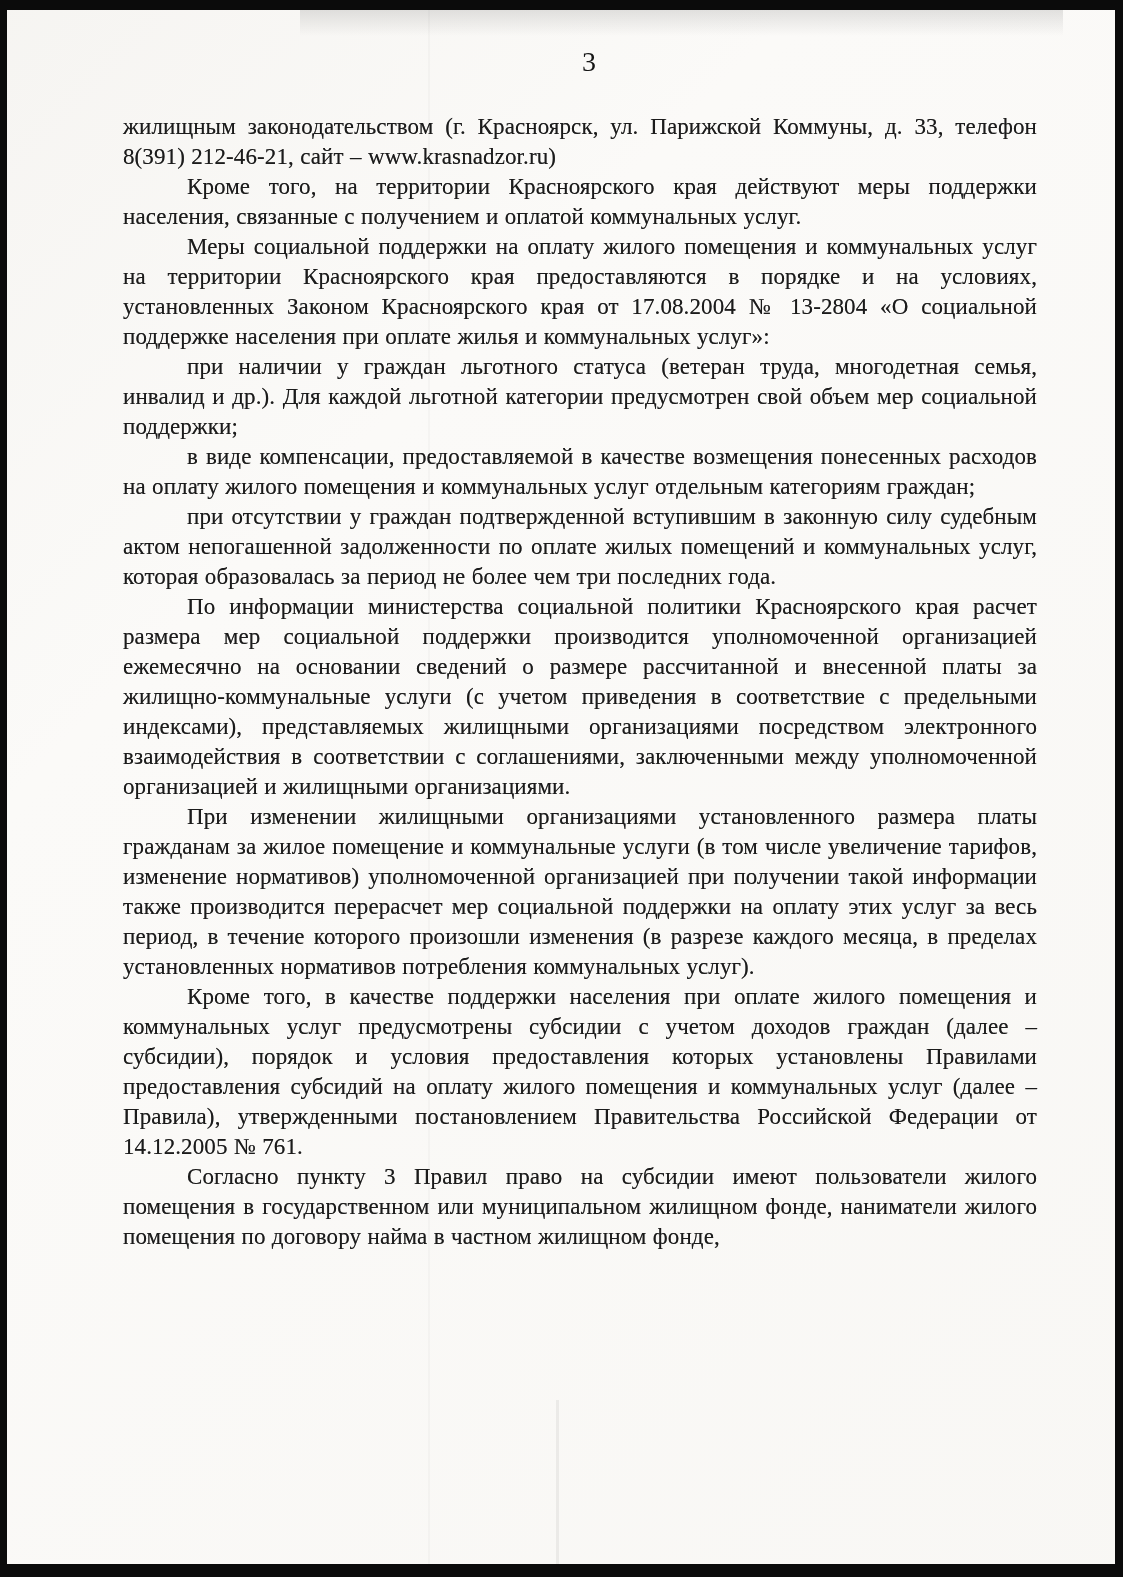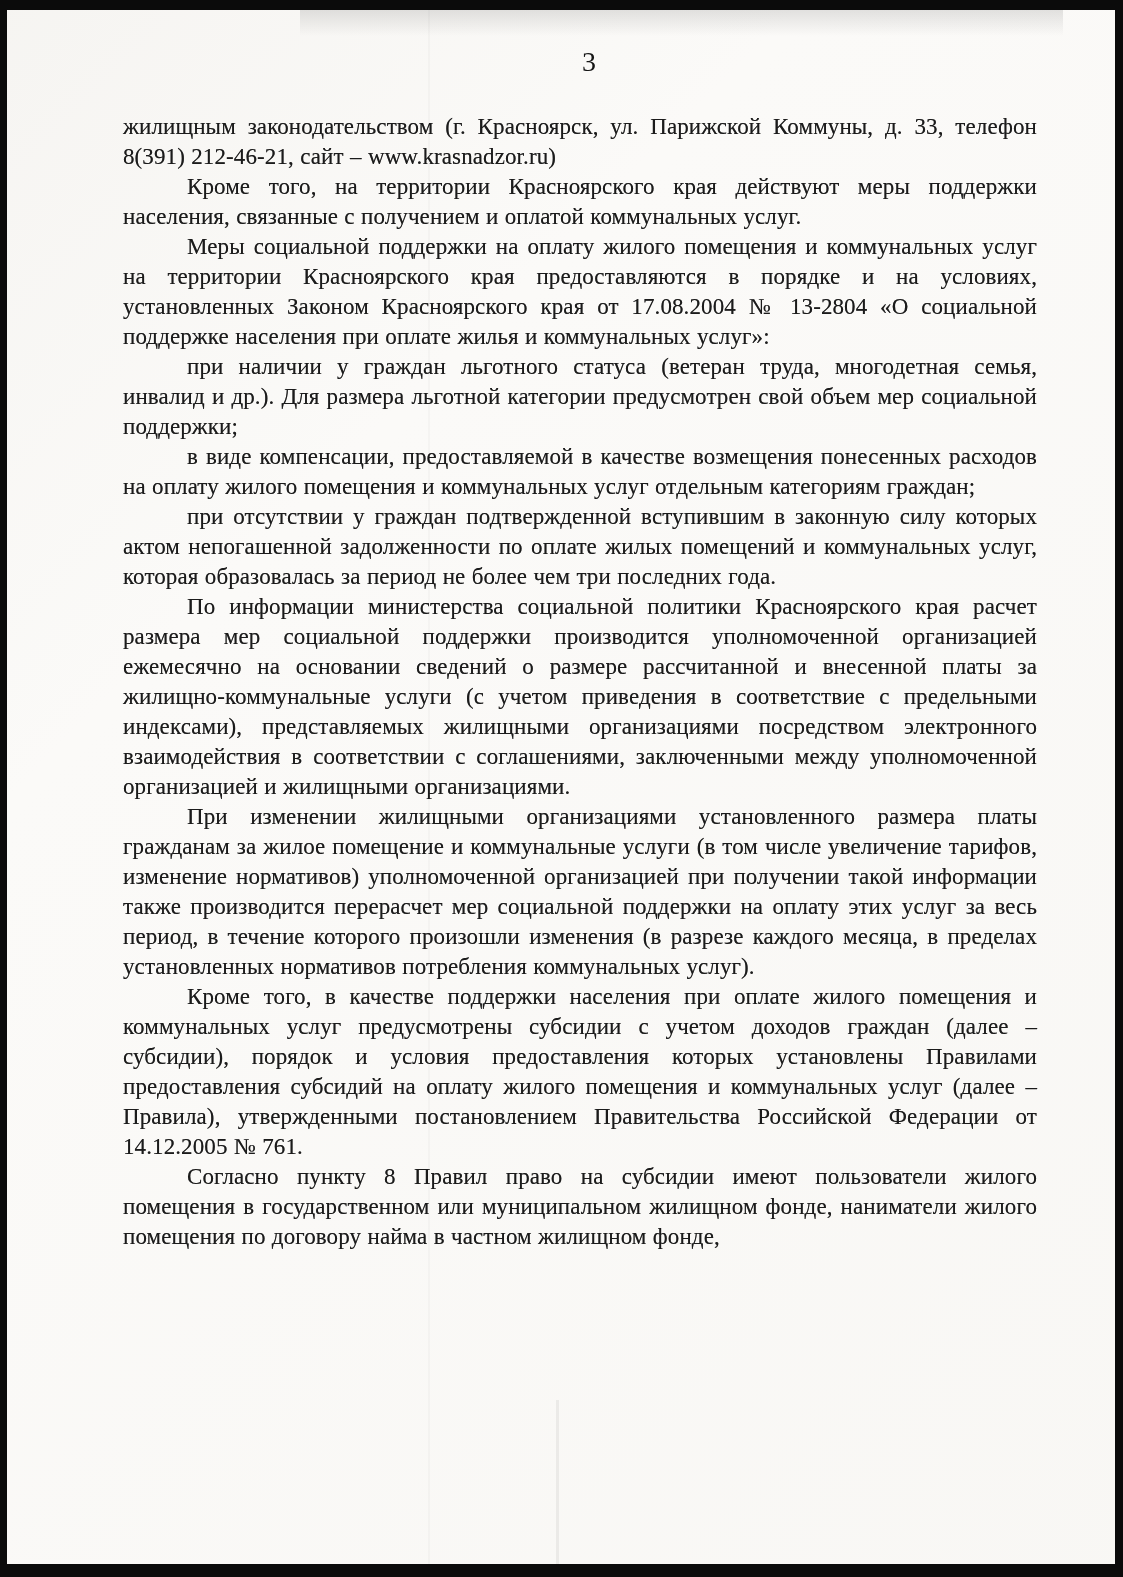--- a/index.html
+++ b/index.html
@@ -81,22 +81,22 @@
   <div class="smudge-top"></div>
   <div class="streak-v1"></div>
   <div class="streak-v2"></div>
 
   <div class="page">
     <div class="page-number">3</div>
     <div class="body-text">
         <p class="para">жилищным законодательством (г. Красноярск, ул. Парижской Коммуны, д. 33, телефон 8(391) 212-46-21, сайт – www.krasnadzor.ru)</p>
         <p class="para indent">Кроме того, на территории Красноярского края действуют меры поддержки населения, связанные с получением и оплатой коммунальных услуг.</p>
         <p class="para indent">Меры социальной поддержки на оплату жилого помещения и коммунальных услуг на территории Красноярского края предоставляются в порядке и на условиях, установленных Законом Красноярского края от 17.08.2004 № 13-2804 «О социальной поддержке населения при оплате жилья и коммунальных услуг»:</p>
-        <p class="para indent">при наличии у граждан льготного статуса (ветеран труда, многодетная семья, инвалид и др.). Для размера льготной категории предусмотрен свой объем мер социальной поддержки;</p>
+        <p class="para indent">при наличии у граждан льготного статуса (ветеран труда, многодетная семья, инвалид и др.). Для каждой льготной категории предусмотрен свой объем мер социальной поддержки;</p>
         <p class="para indent">в виде компенсации, предоставляемой в качестве возмещения понесенных расходов на оплату жилого помещения и коммунальных услуг отдельным категориям граждан;</p>
-        <p class="para indent">при отсутствии у граждан подтвержденной вступившим в законную силу которых актом непогашенной задолженности по оплате жилых помещений и коммунальных услуг, которая образовалась за период не более чем три последних года.</p>
+        <p class="para indent">при отсутствии у граждан подтвержденной вступившим в законную силу судебным актом непогашенной задолженности по оплате жилых помещений и коммунальных услуг, которая образовалась за период не более чем три последних года.</p>
         <p class="para indent">По информации министерства социальной политики Красноярского края расчет размера мер социальной поддержки производится уполномоченной организацией ежемесячно на основании сведений о размере рассчитанной и внесенной платы за жилищно-коммунальные услуги (с учетом приведения в соответствие с предельными индексами), представляемых жилищными организациями посредством электронного взаимодействия в соответствии с соглашениями, заключенными между уполномоченной организацией и жилищными организациями.</p>
         <p class="para indent">При изменении жилищными организациями установленного размера платы гражданам за жилое помещение и коммунальные услуги (в том числе увеличение тарифов, изменение нормативов) уполномоченной организацией при получении такой информации также производится перерасчет мер социальной поддержки на оплату этих услуг за весь период, в течение которого произошли изменения (в разрезе каждого месяца, в пределах установленных нормативов потребления коммунальных услуг).</p>
         <p class="para indent">Кроме того, в качестве поддержки населения при оплате жилого помещения и коммунальных услуг предусмотрены субсидии с учетом доходов граждан (далее – субсидии), порядок и условия предоставления которых установлены Правилами предоставления субсидий на оплату жилого помещения и коммунальных услуг (далее – Правила), утвержденными постановлением Правительства Российской Федерации от 14.12.2005 № 761.</p>
-        <p class="para indent">Согласно пункту 8 Правил право на субсидии имеют пользователи жилого помещения в государственном или муниципальном жилищном фонде, наниматели жилого помещения по договору найма в частном жилищном фонде,</p>
+        <p class="para indent">Согласно пункту 3 Правил право на субсидии имеют пользователи жилого помещения в государственном или муниципальном жилищном фонде, наниматели жилого помещения по договору найма в частном жилищном фонде,</p>
       </div>
   </div>
 </div>
 
 </body></html>

